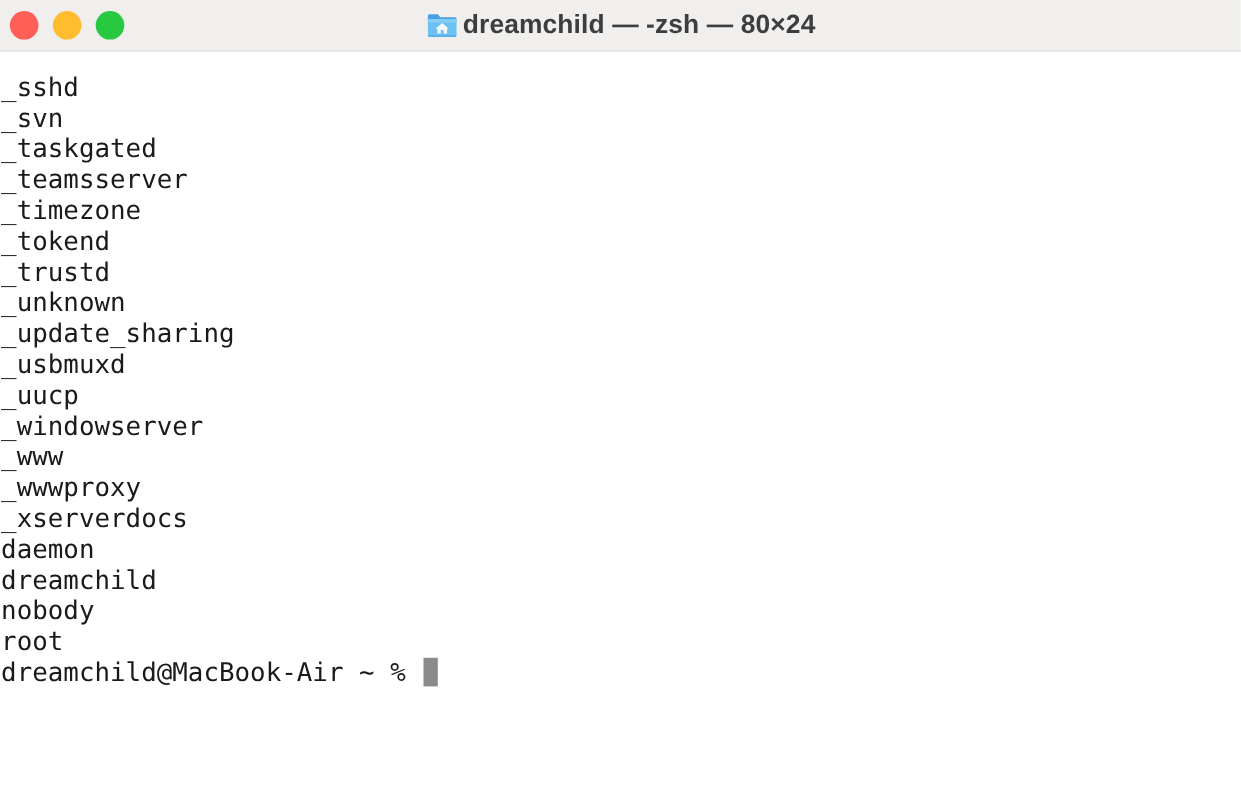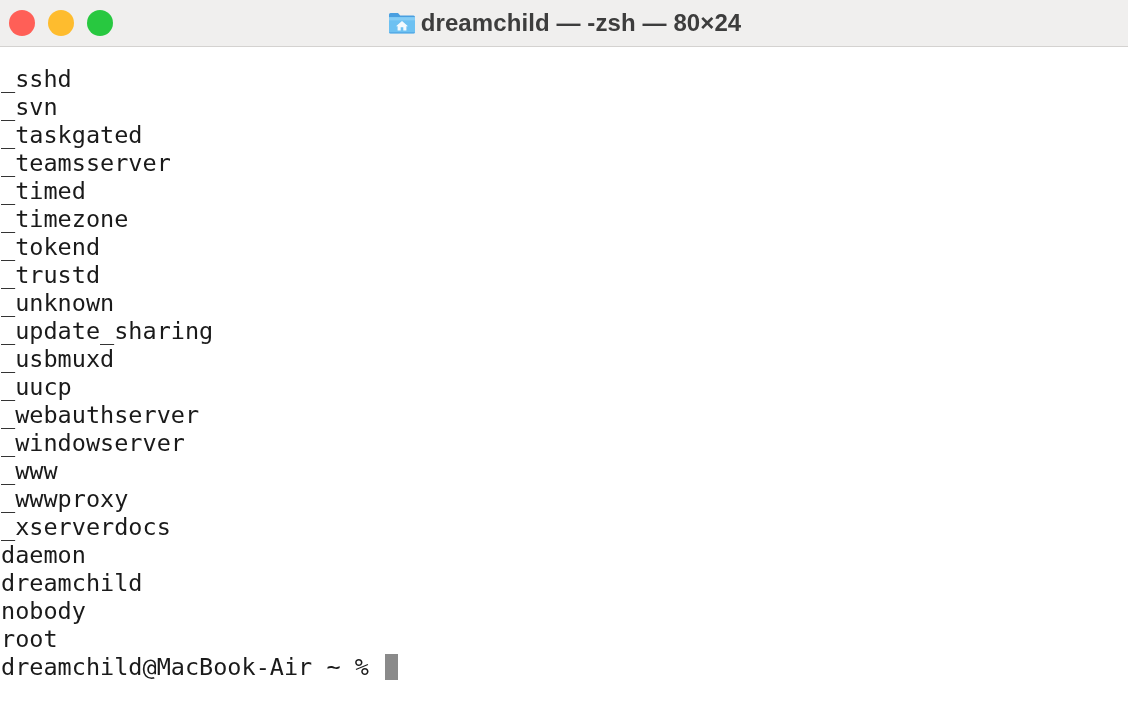--- a/index.html
+++ b/index.html
@@ -155,29 +155,27 @@
     </div>
 
   </div>
 
   <div class="terminal">
     <div class="term-lines" id="term-lines" style="top: 18px;">
         <div class="term-line">_sshd</div>
         <div class="term-line">_svn</div>
         <div class="term-line">_taskgated</div>
         <div class="term-line">_teamsserver</div>
-        <div class="term-line">_timed</div>
         <div class="term-line">_timezone</div>
         <div class="term-line">_tokend</div>
         <div class="term-line">_trustd</div>
         <div class="term-line">_unknown</div>
         <div class="term-line">_update_sharing</div>
         <div class="term-line">_usbmuxd</div>
         <div class="term-line">_uucp</div>
-        <div class="term-line">_webauthserver</div>
         <div class="term-line">_windowserver</div>
         <div class="term-line">_www</div>
         <div class="term-line">_wwwproxy</div>
         <div class="term-line">_xserverdocs</div>
         <div class="term-line">daemon</div>
         <div class="term-line">dreamchild</div>
         <div class="term-line">nobody</div>
         <div class="term-line">root</div>
         <div class="term-line prompt-line"><span class="prompt-text">dreamchild@MacBook-Air ~ % </span><span class="prompt-text"></span><span class="cursor-block" style="background: rgb(138, 138, 138);"></span></div>
       </div>

